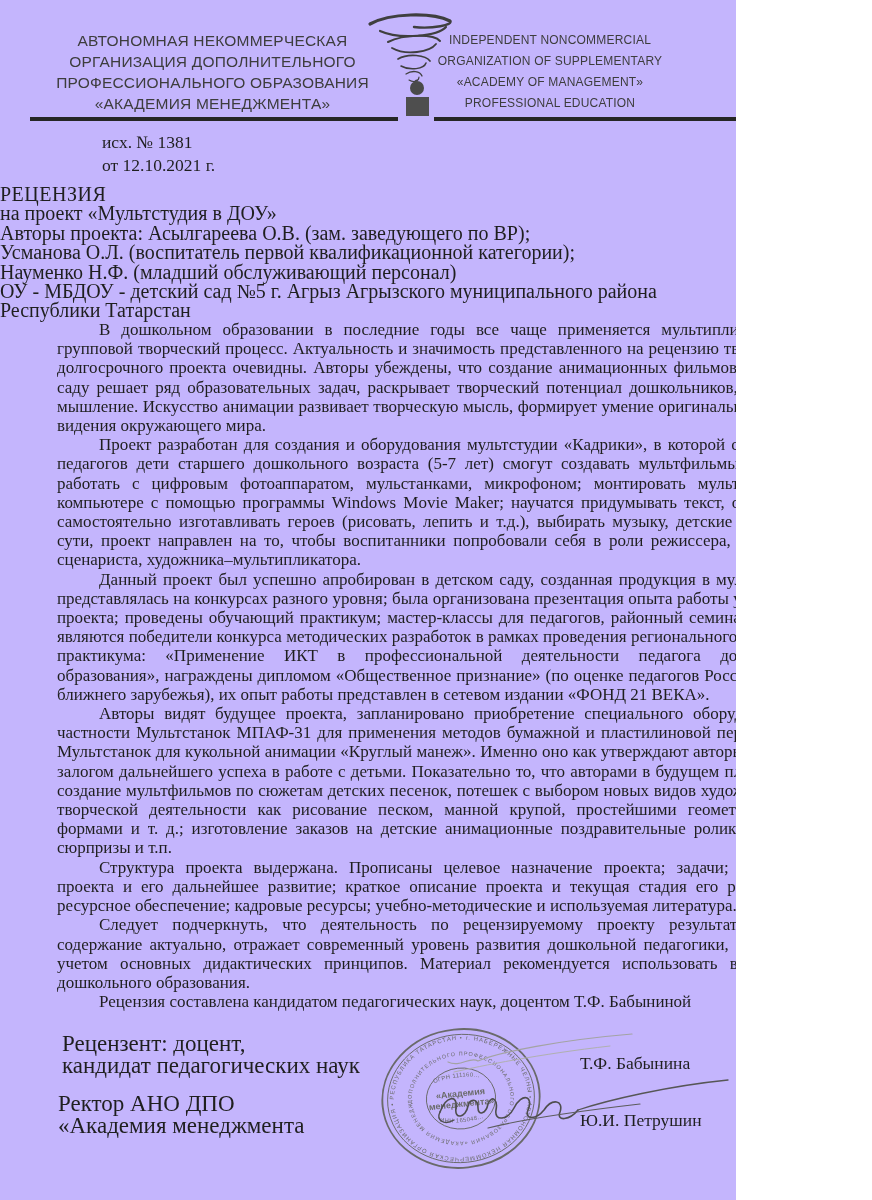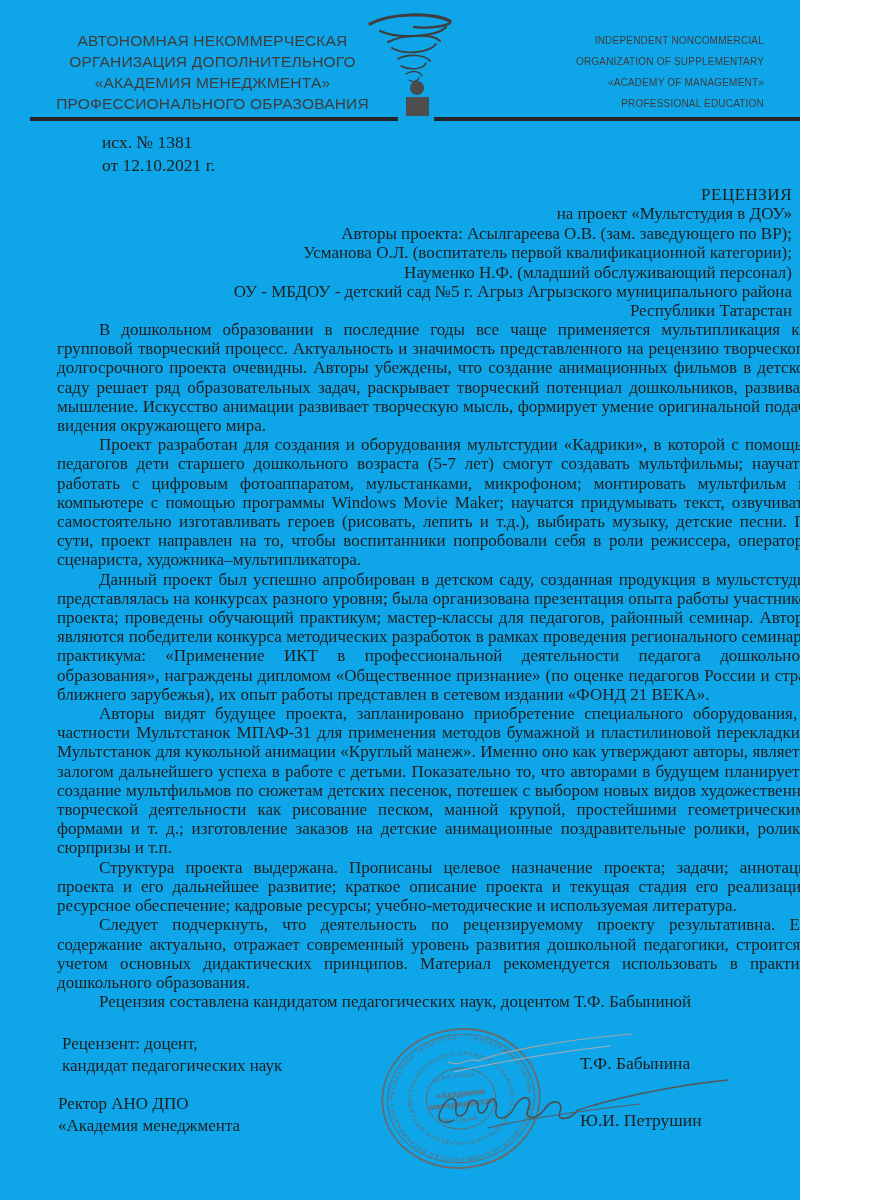--- a/index.html
+++ b/index.html
@@ -1,67 +1,67 @@
 <!DOCTYPE html>
 <html><head>
 <meta charset="utf-8">
 <style>
   html,body{margin:0;padding:0;background:#ffffff;}
   .page{
     position:relative;
-    width:800px;height:1200px;
-    background:#0ea5e9;
+    width:736px;height:1200px;
+    background:#c4b5fd;
     overflow:hidden;
     font-family:"Liberation Serif","DejaVu Serif",serif;
     color:#1f1f1f;
   }
   
   .letterhead{
     position:absolute;top:30px;left:50px;right:36px;
     display:flex;justify-content:space-between;align-items:flex-start;
     font-family:"Liberation Sans","DejaVu Sans",sans-serif;
     color:#3d3d3d;
   }
   .org-ru{width:325px;text-align:center;font-size:15.5px;line-height:21px;letter-spacing:.2px;}
-  .org-en{width:300px;text-align:right;font-size:10px;line-height:21px;letter-spacing:.2px;}
+  .org-en{width:300px;text-align:center;font-size:12px;line-height:21px;letter-spacing:.2px;}
   .logo-wrap{position:absolute;left:316px;top:-18px;width:90px;height:116px;}
   .rule{position:absolute;top:117px;height:4px;background:#262626;}
   .rule-left{left:30px;width:368px;}
   .rule-right{left:434px;width:366px;}
   
   .ref{position:absolute;top:131px;left:78px;font-size:17.5px;line-height:23px;margin-left:24px;}
   
-  .title-block{position:absolute;top:185px;left:0;right:8px;text-align:right;font-size:17px;line-height:19.4px;}
+  .title-block{position:absolute;top:185px;left:0;right:8px;text-align:left;font-size:20px;line-height:19.4px;}
   .title-main{letter-spacing:.5px;}
   
   .body-text{position:absolute;top:320px;left:57px;width:758px;font-size:17px;line-height:19.2px;text-align:justify;}
   .body-text p{margin:0;text-indent:42px;}
   
-  .sig-line{position:absolute;font-size:17px;line-height:22px;}
+  .sig-line{position:absolute;font-size:23px;line-height:22px;}
   .sig-reviewer{top:1033px;left:62px;}
   .sig-rector{top:1093px;left:58px;}
   .sig-name{position:absolute;left:580px;width:180px;text-align:left;font-size:17.5px;}
   .name-babynina{top:1053px;}
   .name-petrushin{top:1110px;}
   .stamp-wrap{position:absolute;left:377px;top:1025px;width:168px;height:147px;transform:rotate(-6deg);}
   .autograph{position:absolute;}
   .autograph-babynina{left:440px;top:1028px;}
   .autograph-petrushin{left:428px;top:1070px;}
 </style>
 </head>
 <body>
 
 <div class="page">
 
   <header class="letterhead">
     <div class="org-ru">
       <div>АВТОНОМНАЯ НЕКОММЕРЧЕСКАЯ</div>
       <div>ОРГАНИЗАЦИЯ ДОПОЛНИТЕЛЬНОГО</div>
+      <div>ПРОФЕССИОНАЛЬНОГО ОБРАЗОВАНИЯ</div>
       <div>«АКАДЕМИЯ МЕНЕДЖМЕНТА»</div>
-      <div>ПРОФЕССИОНАЛЬНОГО ОБРАЗОВАНИЯ</div>
     </div>
     <div class="org-en">
       <div>INDEPENDENT NONCOMMERCIAL</div>
       <div>ORGANIZATION OF SUPPLEMENTARY</div>
       <div>«ACADEMY OF MANAGEMENT»</div>
       <div>PROFESSIONAL EDUCATION</div>
     </div>
   </header>
 
   <div class="logo-wrap" style="left:366px;top:12px;position:absolute;">

